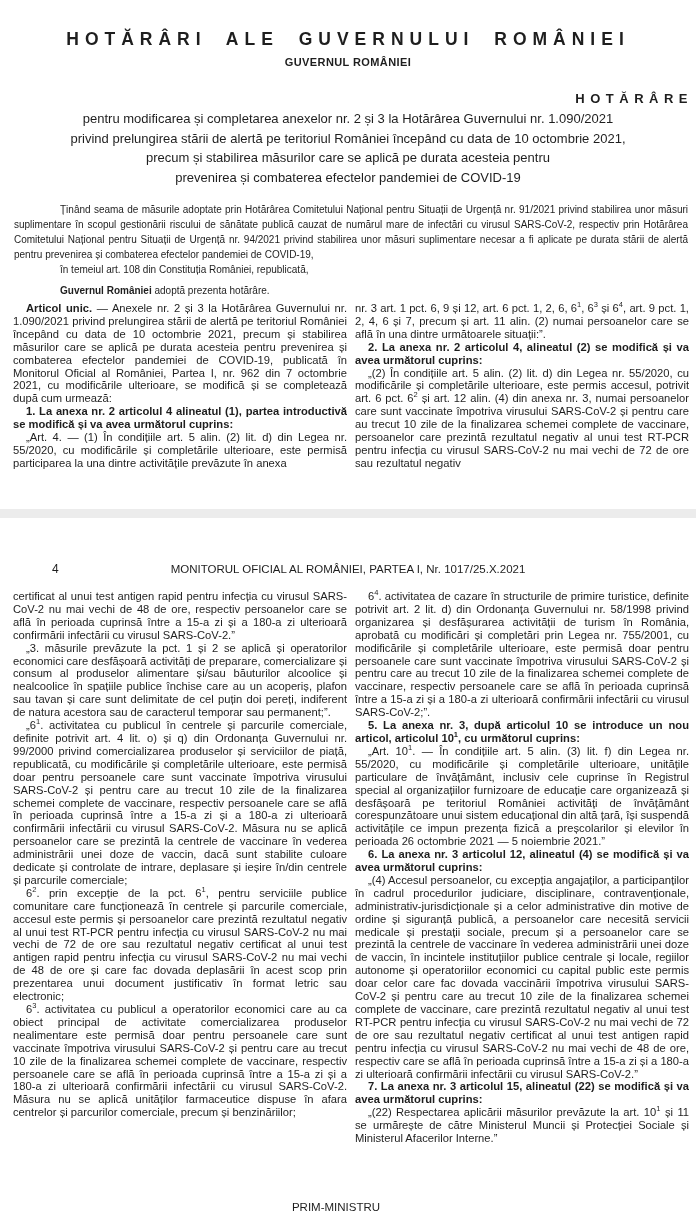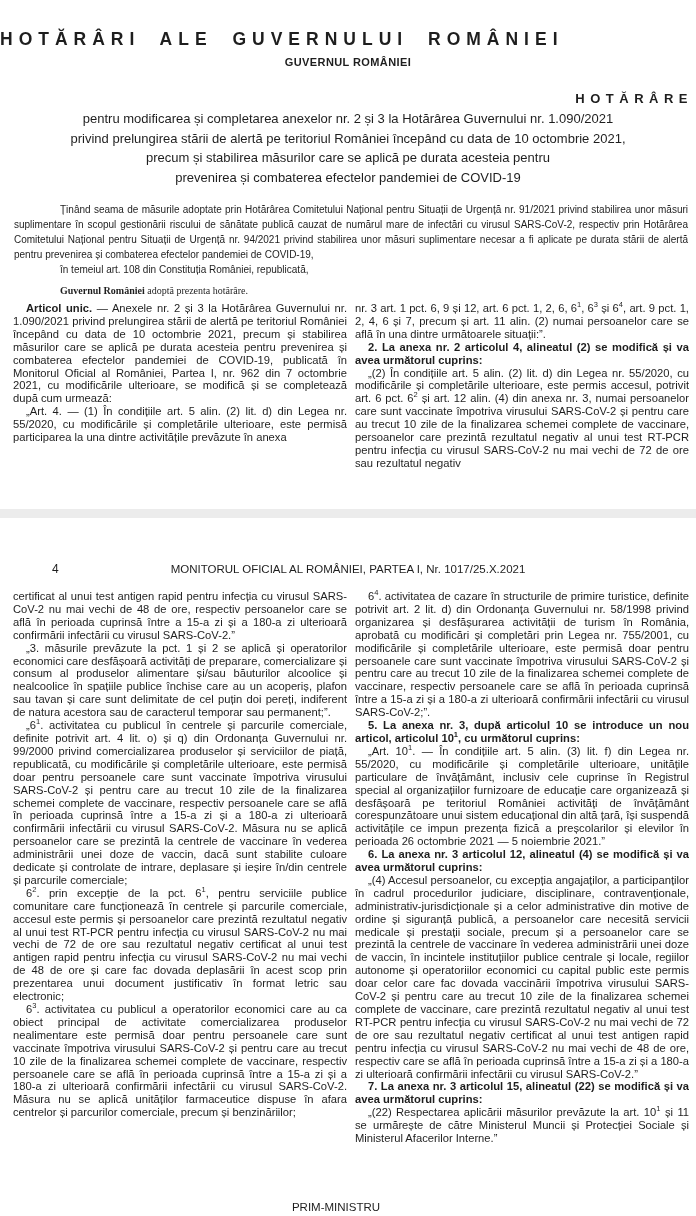--- a/index.html
+++ b/index.html
@@ -4,21 +4,21 @@
 <title>Document</title>
 <style>
   html,body { margin:0; padding:0; background:#ffffff; }
   .page {
     position:relative; width:696px; height:1216px; background:#ffffff;
     font-family:"Liberation Sans","DejaVu Sans",sans-serif; color:#1e1e1e;
     overflow:hidden;
   }
   .abs { position:absolute; }
   .banner {
-    top:29px; left:0; width:696px; 
+    top:29px; left:0; width:696px; text-align:center;
     font-size:17.5px; font-weight:bold; letter-spacing:6px; word-spacing:9px;
     white-space:nowrap;
   }
   .issuer {
     top:56px; left:0; width:696px; text-align:center;
     font-size:11px; font-weight:bold; letter-spacing:0.4px;
   }
   .act-type {
     top:91px; left:0; width:693px; text-align:right;
     font-size:13px; font-weight:bold; letter-spacing:5.5px;
@@ -28,21 +28,21 @@
     font-size:13px; font-weight:normal; line-height:19.5px;
   }
   .preamble {
     top:202px; left:14px; width:674px;
     font-size:10px; line-height:15px; text-align:justify;
   }
   .preamble .para { text-indent:46px; }
   .cols { font-size:11.2px; line-height:12.9px; text-align:justify; }
   .para { margin:0; text-indent:13px; }
   .para.noindent { text-indent:0; }
-  .para.gap { margin-top:6px;font-family:Liberation Serif, serif; }
+  .para.gap { margin-top:6px; }
   .col-l-p3 { top:302px; left:13px;  width:334px; height:206px; overflow:hidden; }
   .col-r-p3 { top:302px; left:355px; width:334px; height:206px; overflow:hidden; }
   .page-break { top:509px; left:0; width:696px; height:9px; background:#ececec; }
   .gz-num {
     top:562px; left:52px; font-size:12px;
   }
   .gz-title {
     top:563px; left:48px; width:600px; text-align:center; font-size:11.5px;
   }
   .col-l-p4 { top:590px; left:13px;  width:334px; height:610px; overflow:hidden; }
@@ -72,20 +72,21 @@
     </div>
 
   <div class="abs preamble">
       <p class="para">Ținând seama de măsurile adoptate prin Hotărârea Comitetului Național pentru Situații de Urgență nr. 91/2021 privind stabilirea unor măsuri suplimentare în scopul gestionării riscului de sănătate publică cauzat de numărul mare de infectări cu virusul SARS-CoV-2, respectiv prin Hotărârea Comitetului Național pentru Situații de Urgență nr. 94/2021 privind stabilirea unor măsuri suplimentare necesar a fi aplicate pe durata stării de alertă pentru prevenirea și combaterea efectelor pandemiei de COVID-19,</p>
       <p class="para">în temeiul art. 108 din Constituția României, republicată,</p>
       <p class="para gap"><b>Guvernul României</b> adoptă prezenta hotărâre.</p>
     </div>
 
   <div class="abs cols col-l-p3">
       <p class="para"><b>Articol unic.</b> — Anexele nr. 2 și 3 la Hotărârea Guvernului nr. 1.090/2021 privind prelungirea stării de alertă pe teritoriul României începând cu data de 10 octombrie 2021, precum și stabilirea măsurilor care se aplică pe durata acesteia pentru prevenirea și combaterea efectelor pandemiei de COVID-19, publicată în Monitorul Oficial al României, Partea I, nr. 962 din 7 octombrie 2021, cu modificările ulterioare, se modifică și se completează după cum urmează:</p>
+      <p class="para"><b>1. La anexa nr. 2 articolul 4 alineatul (1), partea introductivă se modifică și va avea următorul cuprins:</b></p>
       <p class="para">„Art. 4. — (1) În condițiile art. 5 alin. (2) lit. d) din Legea nr. 55/2020, cu modificările și completările ulterioare, este permisă participarea la una dintre activitățile prevăzute în anexa</p>
     </div>
   <div class="abs cols col-r-p3">
       <p class="para noindent">nr. 3 art. 1 pct. 6, 9 și 12, art. 6 pct. 1, 2, 6, 6<sup>1</sup>, 6<sup>3</sup> și 6<sup>4</sup>, art. 9 pct. 1, 2, 4, 6 și 7, precum și art. 11 alin. (2) numai persoanelor care se află în una dintre următoarele situații:”.</p>
       <p class="para"><b>2. La anexa nr. 2 articolul 4, alineatul (2) se modifică și va avea următorul cuprins:</b></p>
       <p class="para">„(2) În condițiile art. 5 alin. (2) lit. d) din Legea nr. 55/2020, cu modificările și completările ulterioare, este permis accesul, potrivit art. 6 pct. 6<sup>2</sup> și art. 12 alin. (4) din anexa nr. 3, numai persoanelor care sunt vaccinate împotriva virusului SARS-CoV-2 și pentru care au trecut 10 zile de la finalizarea schemei complete de vaccinare, persoanelor care prezintă rezultatul negativ al unui test RT-PCR pentru infecția cu virusul SARS-CoV-2 nu mai vechi de 72 de ore sau rezultatul negativ</p>
     </div>
 
   <div class="abs page-break"></div>
 

